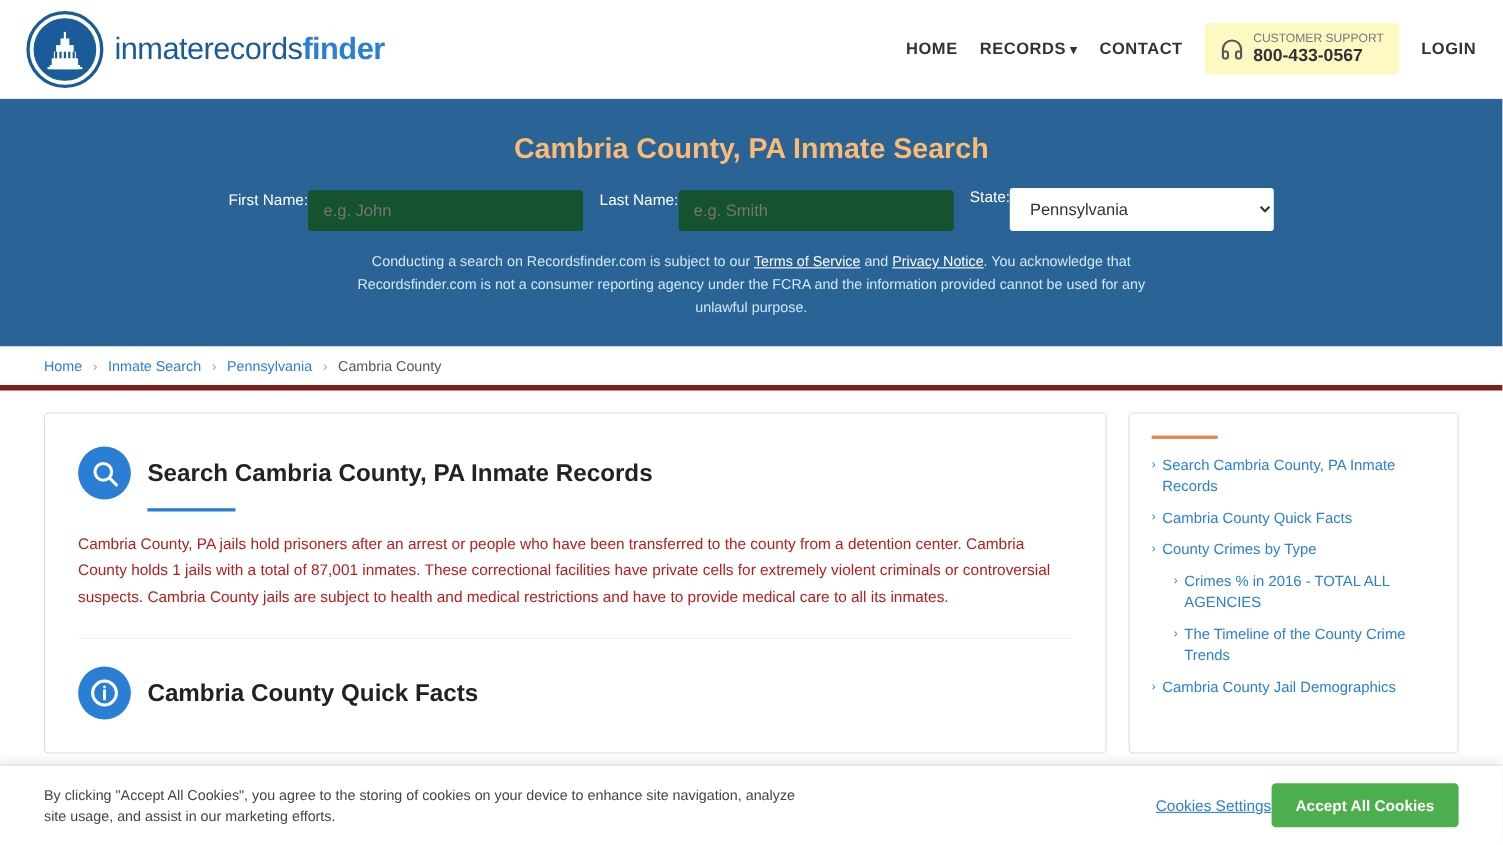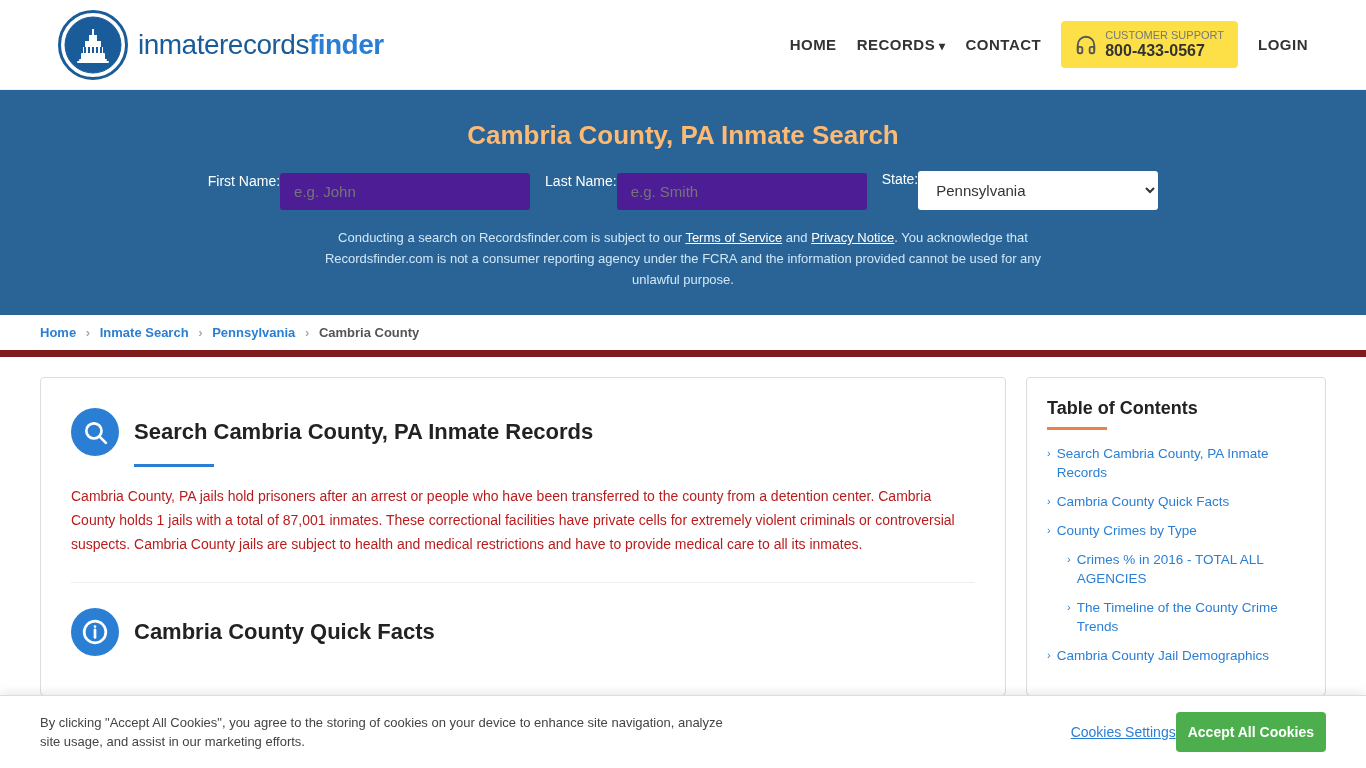--- a/index.html
+++ b/index.html
@@ -3,21 +3,21 @@
   <meta charset="utf-8">
   <style>
     * { box-sizing: border-box; margin: 0; padding: 0; }
     body { font-family: Arial, sans-serif; font-size: 14px; color: #333; background: #fff; }
 
     
     .header {
       display: flex;
       align-items: center;
       justify-content: space-between;
-      padding: 10px 58px;
+      padding: 10px 24px;
       background: #fff;
       border-bottom: 1px solid #eee;
       height: 90px;
     }
     .logo-area {
       display: flex;
       align-items: center;
       gap: 10px;
     }
     .logo-circle {
@@ -59,21 +59,21 @@
       letter-spacing: 0.5px;
     }
     .nav-item.with-arrow::after {
       content: " ▾";
       font-size: 12px;
     }
     .customer-support {
       display: flex;
       align-items: center;
       gap: 8px;
-      background: #fde047;
+      background: #fef9c3;
       border-radius: 4px;
       padding: 8px 14px;
     }
     .support-icon {
       width: 22px;
       height: 22px;
       color: #555;
     }
     .support-text {
       font-size: 11px;
@@ -123,21 +123,21 @@
       margin-bottom: 5px;
       font-weight: 500;
     }
     .form-group input,
     .form-group select {
       padding: 10px 14px;
       font-size: 15px;
       border: none;
       border-radius: 3px;
       outline: none;
-      background: #4c1d95;
+      background: #14532d;
       color: #999;
     }
     .form-group input {
       width: 250px;
     }
     .form-group select {
       width: 240px;
       color: #333;
       background: #fff;
       cursor: pointer;
@@ -165,22 +165,21 @@
       color: #fff;
       text-decoration: underline;
     }
 
     
     .breadcrumb {
       padding: 10px 40px;
       background: #fff;
       font-size: 13px;
       color: #555;
-      border-bottom: 7px solid #7f1d1d;
-      font-weight: bold;
+      border-bottom: 5px solid #7f1d1d;
     }
     .breadcrumb a {
       color: #2a7fd4;
       text-decoration: none;
     }
     .breadcrumb .sep {
       margin: 0 6px;
       color: #aaa;
     }
     .breadcrumb .current {
@@ -345,21 +344,21 @@
       background: none;
       border: none;
       cursor: pointer;
       text-decoration: underline;
     }
     .accept-cookies-btn {
       background: #4cae4c;
       color: #fff;
       font-size: 14px;
       font-weight: 600;
-      padding: 12px 12px;
+      padding: 12px 22px;
       border: none;
       border-radius: 4px;
       cursor: pointer;
     }
   </style>
 </head>
 <body>
 
 <header class="header">
   <div class="logo-area">
@@ -482,21 +481,20 @@
           <circle cx="12" cy="12" r="10" stroke="#fff" stroke-width="2.5" fill="none"></circle>
           <line x1="12" y1="10" x2="12" y2="17" stroke="#fff" stroke-width="2.5" stroke-linecap="round"></line>
           <circle cx="12" cy="7" r="1.2" fill="#fff"></circle>
         </svg>
       </div>
       <h2 class="section-partial-title">Cambria County Quick Facts</h2>
     </div>
   </main>
 
   <aside class="sidebar">
-    <h3 class="toc-title">Table of Contents</h3>
     <div class="toc-underline"></div>
 
     <div class="toc-item">
       <span class="chevron">›</span>
       <a>Search Cambria County, PA Inmate Records</a>
     </div>
     <div class="toc-item">
       <span class="chevron">›</span>
       <a>Cambria County Quick Facts</a>
     </div>

